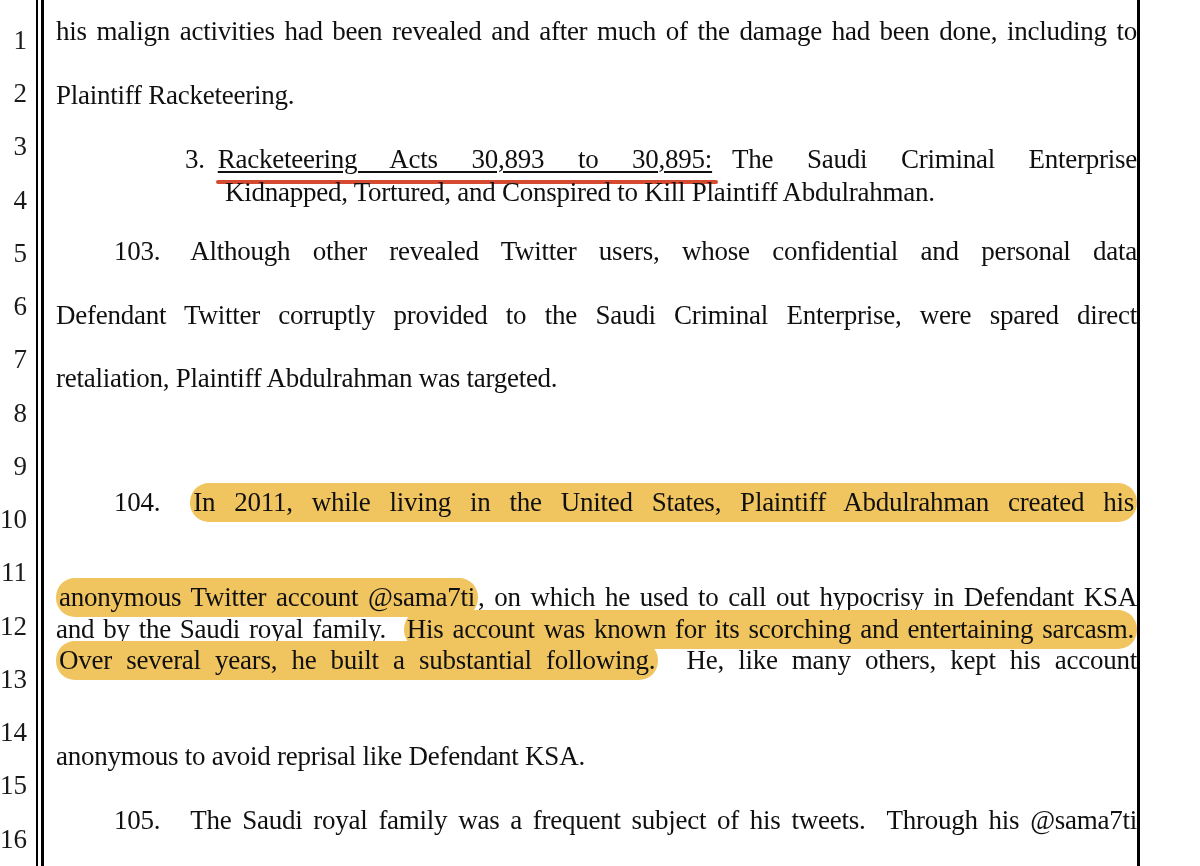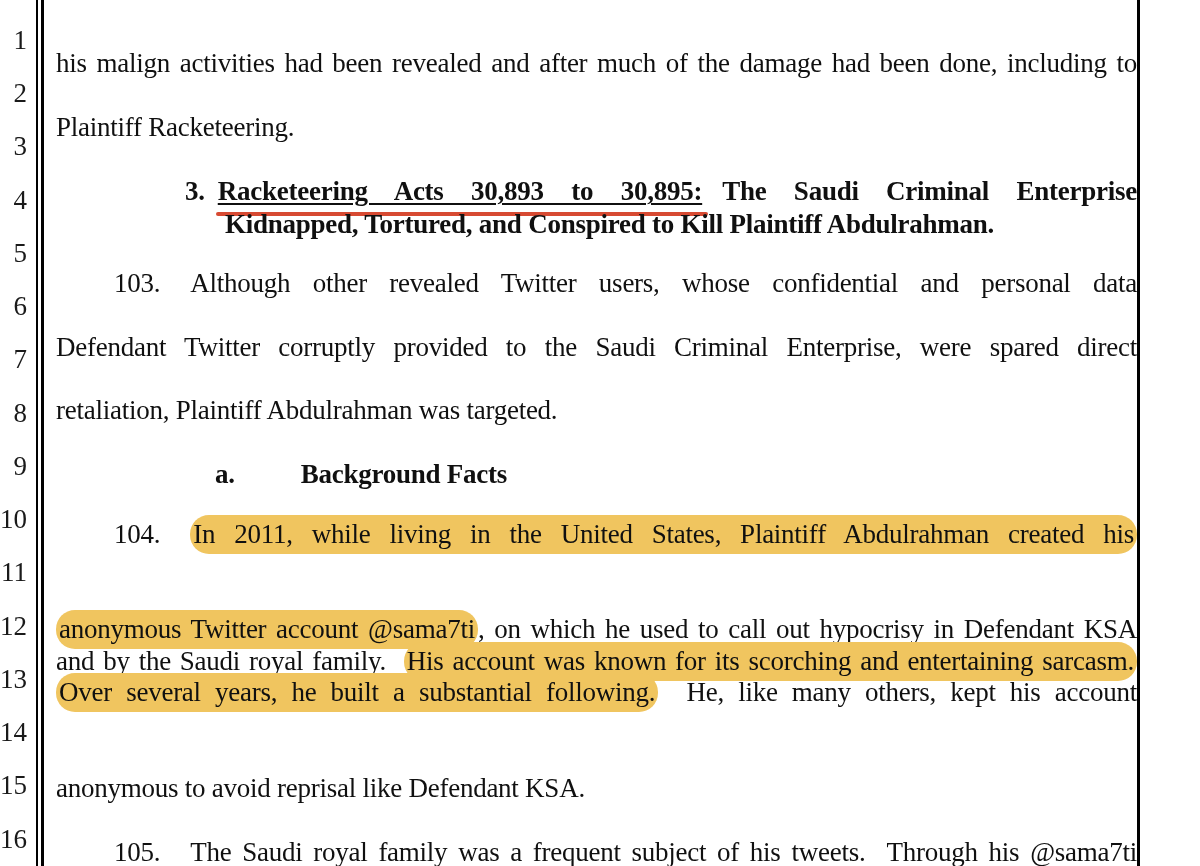--- a/index.html
+++ b/index.html
@@ -11,25 +11,25 @@
   .page { position:absolute; inset:0; }
   .vr { position:absolute; top:0; bottom:0; background:#000; }
   .vr-left-outer { left:36px; width:2px; }
   .vr-left-inner { left:41px; width:3px; }
   .vr-right { left:1137px; width:3px; }
   .lncol-item {
     position:absolute; left:-8px; width:35px; text-align:right;
     font-size:27px; line-height:34px; color:#1a1a1a;
   }
   .line {
-    position:absolute; font-size:27px; line-height:34px; letter-spacing:-0.25px;margin-top:32px;
+    position:absolute; font-size:27px; line-height:34px; letter-spacing:-0.25px;
   }
   .body-line { left:56px; width:1081px; }
   .just { text-align:justify; text-align-last:justify; }
-  .b { font-weight:bold; }
+  .b { font-weight:normal; }
   .hl { background:var(--hl); padding:4px 3px 5px 3px;border-radius:19px; }
   .ind { display:inline-block; width:58px; }
   .tab { display:inline-block; width:30px; }
   .tab-sm { display:inline-block; width:13px; }
   .gap-col { display:inline-block; width:20px; }
   .gap-a { display:inline-block; width:66px; }
   .redline {
     text-decoration:underline; text-decoration-thickness:2px; text-underline-offset:3px;
     position:relative;
   }
@@ -71,21 +71,20 @@
   <div class="line just b" style="top:142px; left:185px; width:952px"><span>3.</span><span class="tab-sm"></span><span class="redline">Racketeering Acts 30,893 to 30,895:</span><span class="gap-col"></span><span>The Saudi Criminal Enterprise</span></div>
 
   <div class="line b" style="top:175px; left:225px; width:918px"><span>Kidnapped, Tortured, and Conspired to Kill Plaintiff Abdulrahman.</span></div>
 
   <div class="line body-line just" style="top:234px"><span class="ind"></span><span>103.</span><span class="tab"></span><span>Although other revealed Twitter users, whose confidential and personal data</span></div>
 
   <div class="line body-line just" style="top:298px"><span>Defendant Twitter corruptly provided to the Saudi Criminal Enterprise, were spared direct</span></div>
 
   <div class="line body-line" style="top:361px"><span>retaliation, Plaintiff Abdulrahman was targeted.</span></div>
 
-  <div class="line b" style="top:425px; left:215px; width:922px"><span>a.</span><span class="gap-a"></span><span>Background Facts</span></div>
 
   <div class="line body-line just" style="top:485px"><span class="ind"></span><span>104.</span><span class="tab"></span><span class="hl">In 2011, while living in the United States, Plaintiff Abdulrahman created his</span></div>
 
   <div class="line body-line just" style="top:580px"><span class="hl">anonymous Twitter account @sama7ti</span><span>, on which he used to call out hypocrisy in Defendant KSA</span></div>
 
   <div class="line body-line just" style="top:612px"><span>and by the Saudi royal family.&nbsp;</span> <span class="hl">His account was known for its scorching and entertaining sarcasm.</span></div>
 
   <div class="line body-line just" style="top:643px"><span class="hl">Over several years, he built a substantial following.</span> <span>&nbsp;He, like many others, kept his account</span></div>
 
   <div class="line body-line" style="top:739px"><span>anonymous to avoid reprisal like Defendant KSA.</span></div>

